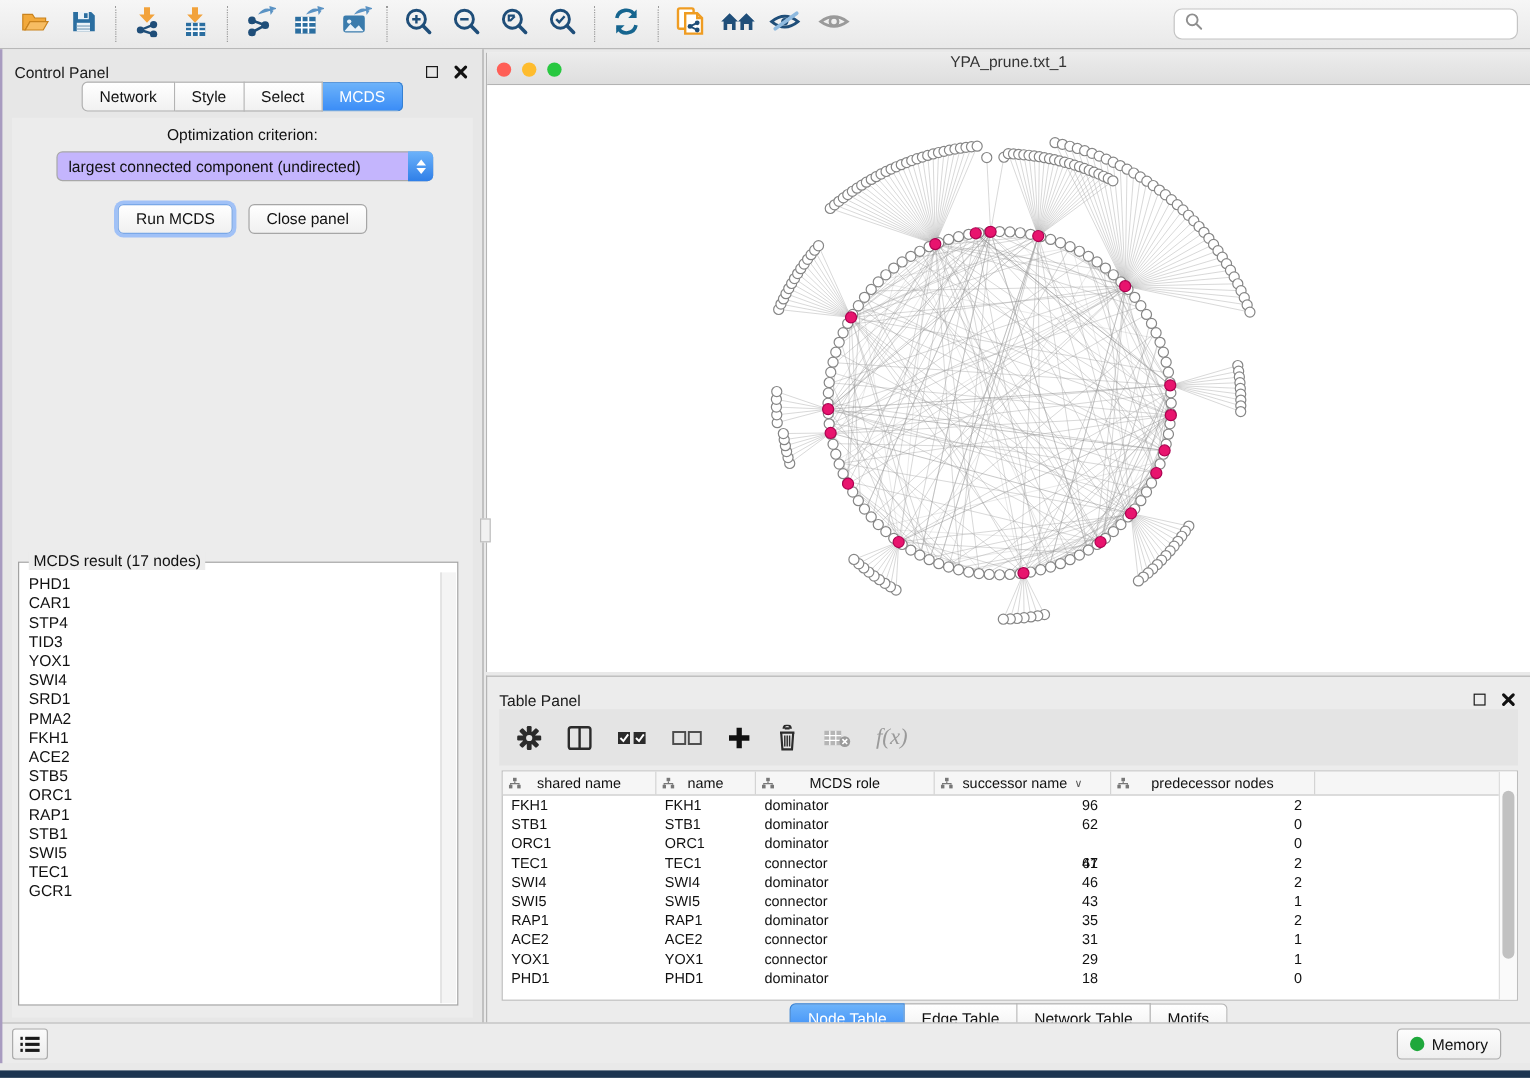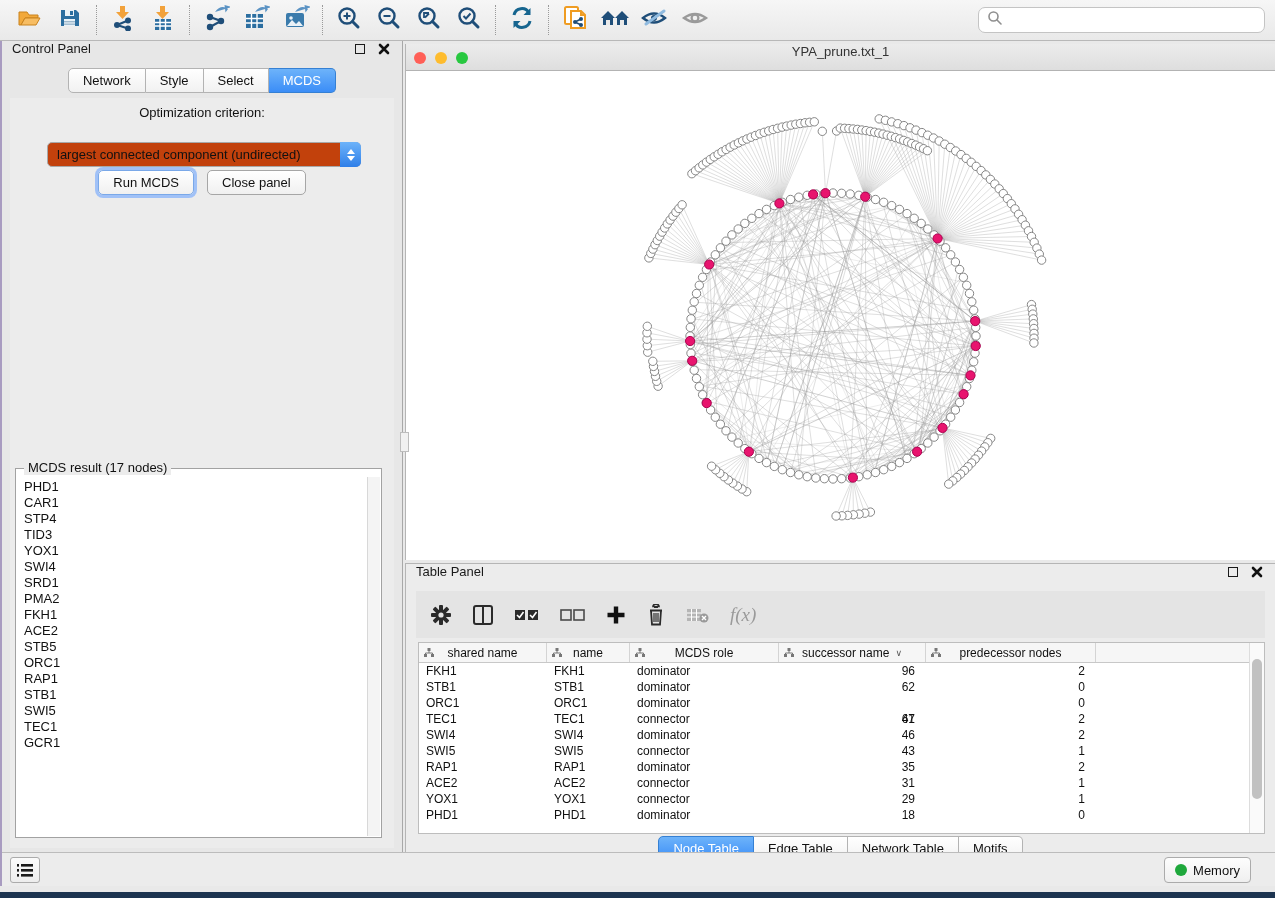--- a/index.html
+++ b/index.html
@@ -15,36 +15,36 @@
   .tbtn { width:40px; height:34px; display:flex; align-items:center; justify-content:center; }
   .tsep { width:1px; height:30px; margin:0 6px; border-left:1px dotted #9a9a9a; }
   .searchbox { margin-left:auto; width:287px; height:26px; background:#fff;
     border:1px solid #c4c4c4; border-radius:7px; display:flex; align-items:center; padding:0 8px; }
   .searchbox input { border:none; outline:none; flex:1; font-size:13px; margin-left:6px;
     font-family:"Liberation Sans",sans-serif; background:transparent; }
 
   
   .control-panel { position:absolute; left:2px; top:41px; width:401px; height:817px;
     background:#e7e7e7; border-right:1px solid #a8a8a8; }
-  .panel-head { height:27px; display:flex; align-items:flex-start; padding:0 10px; }
+  .panel-head { height:27px; display:flex; align-items:flex-end; padding:0 10px; }
   .panel-title { font-size:13px; color:#1a1a1a; }
   .panel-head .spacer { flex:1; }
   .wbtn { width:16px; height:16px; display:flex; align-items:center; justify-content:center; margin-left:8px; }
   .float-square { width:10px; height:10px; border:1.6px solid #1a1a1a; background:transparent; }
 
   .seg { display:flex; justify-content:center; }
   .seg-btn { font-size:13px; color:#111; background:linear-gradient(#ffffff,#f1f1f1);
     border:1px solid #b3b3b3; border-left:none; padding:4px 14px; }
   .seg-btn:first-child { border-left:1px solid #b3b3b3; border-radius:5px 0 0 5px; }
   .seg-btn:last-child { border-radius:0 5px 5px 0; }
   .seg-btn.active { background:linear-gradient(#6db3fa,#3b8df7); border-color:#3580d3; color:#fff; }
 
   .cp-body { position:absolute; left:8px; right:8px; top:57px; bottom:10px; background:#ececec; }
   .opt-label { text-align:center; font-size:13px; color:#111; margin-top:7px; }
-  .dropdown { position:absolute; left:37px; top:44px; width:314px; height:25px; background:#c2410c;
+  .dropdown { position:absolute; left:37px; top:28px; width:314px; height:25px; background:#c4b5fd;
     border:1px solid #a8a8a8; border-radius:5px; display:flex; align-items:center; }
   .dropdown .val { flex:1; font-size:13px; padding-left:9px; color:#111; white-space:nowrap; }
   .dd-step { width:21px; height:25px; margin-right:-1px; border-radius:0 5px 5px 0;
     background:linear-gradient(#6db3fa,#2f7fe8); display:flex; flex-direction:column;
     align-items:center; justify-content:center; gap:2px; }
   .tri-up { width:0; height:0; border-left:4px solid transparent; border-right:4px solid transparent; border-bottom:5px solid #fff; }
   .tri-dn { width:0; height:0; border-left:4px solid transparent; border-right:4px solid transparent; border-top:5px solid #fff; }
   .btn-row { position:absolute; left:0; right:0; top:72px; display:flex; justify-content:center; gap:13px; }
   .pbtn { font-size:13px; color:#111; background:linear-gradient(#ffffff,#f0f0f0);
     border:1px solid #a6a6a6; border-radius:5px; padding:4px 14px; }

